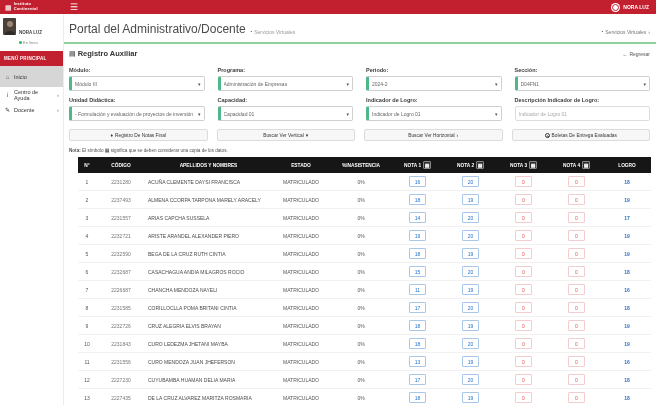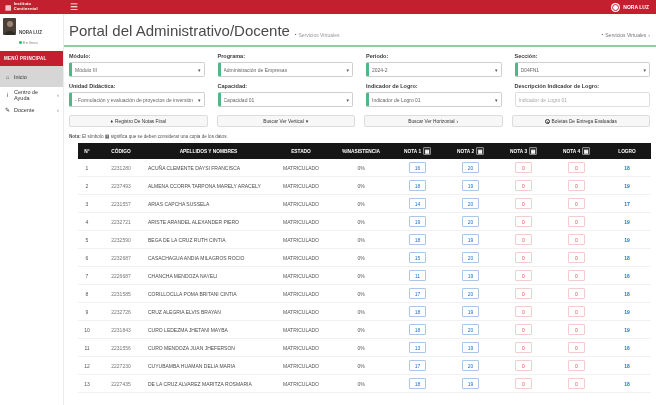--- a/index.html
+++ b/index.html
@@ -30,21 +30,21 @@
   .dot{width:2.5px;height:2.5px;border-radius:50%;background:#35c06c;display:inline-block;}
   .menu-header{background:#c3202f;color:#fff;font-size:4.5px;font-weight:bold;padding:5px 4px;letter-spacing:.3px;}
   .menu-item{display:flex;align-items:center;gap:3px;padding:0 4px;height:15px;font-size:5.5px;color:#333;cursor:pointer;}
   .menu-item.active{background:#d6d6d6;height:21px;}
   .mi-icon{font-size:6px;color:#444;width:7px;text-align:center;flex:none;}
   .chev{margin-left:auto;color:#777;font-size:6px;}
 
   
   .main{position:absolute;top:14px;left:64px;right:0;bottom:0;background:#fff;overflow:hidden;}
   .page-header{display:flex;align-items:baseline;padding:8px 6px 6px 5px;border-bottom:2px solid #8fcf9c;}
-  .page-title{font-size:15px;color:#4a4a4a;}
+  .page-title{font-size:12px;color:#4a4a4a;}
   .page-subtitle{font-size:5px;color:#999;margin-left:5px;display:inline-flex;gap:2px;align-items:center;}
   .sq{color:#555;font-size:4px;}
   .breadcrumb{margin-left:auto;font-size:5px;color:#777;display:flex;gap:2px;align-items:center;}
 
   .section-row{display:flex;align-items:center;padding:5px 6px 3px 5px;}
   .doc-icon{font-size:7px;color:#333;margin-right:2px;line-height:1;}
   .section-title{font-size:7.5px;font-weight:bold;color:#333;}
   .back-link{margin-left:auto;font-size:5px;color:#555;cursor:pointer;display:flex;gap:2px;align-items:center;}
 
   .filters{display:grid;grid-template-columns:repeat(4,1fr);column-gap:13px;row-gap:6px;padding:6px 6px 4px 5px;}
@@ -141,20 +141,28 @@
       <span class="sq">▪</span>
       <span>Servicios Virtuales</span>
     </span>
     <span class="breadcrumb">
       <span class="sq">▪</span>
       <span>Servicios Virtuales</span>
       <span>›</span>
     </span>
   </div>
 
+  <div class="section-row">
+    <span class="doc-icon">▤</span>
+    <span class="section-title">Registro Auxiliar</span>
+    <span class="back-link">
+      <span>←</span>
+      <span>Regresar</span>
+    </span>
+  </div>
 
   <div class="filters" id="filters">
       <div>
         <label class="f-label">Módulo:</label>
         <div class="f-select">
           <span class="f-val">Módulo III</span>
           <span class="caret">▾</span>
         </div>
       </div>
       <div>

